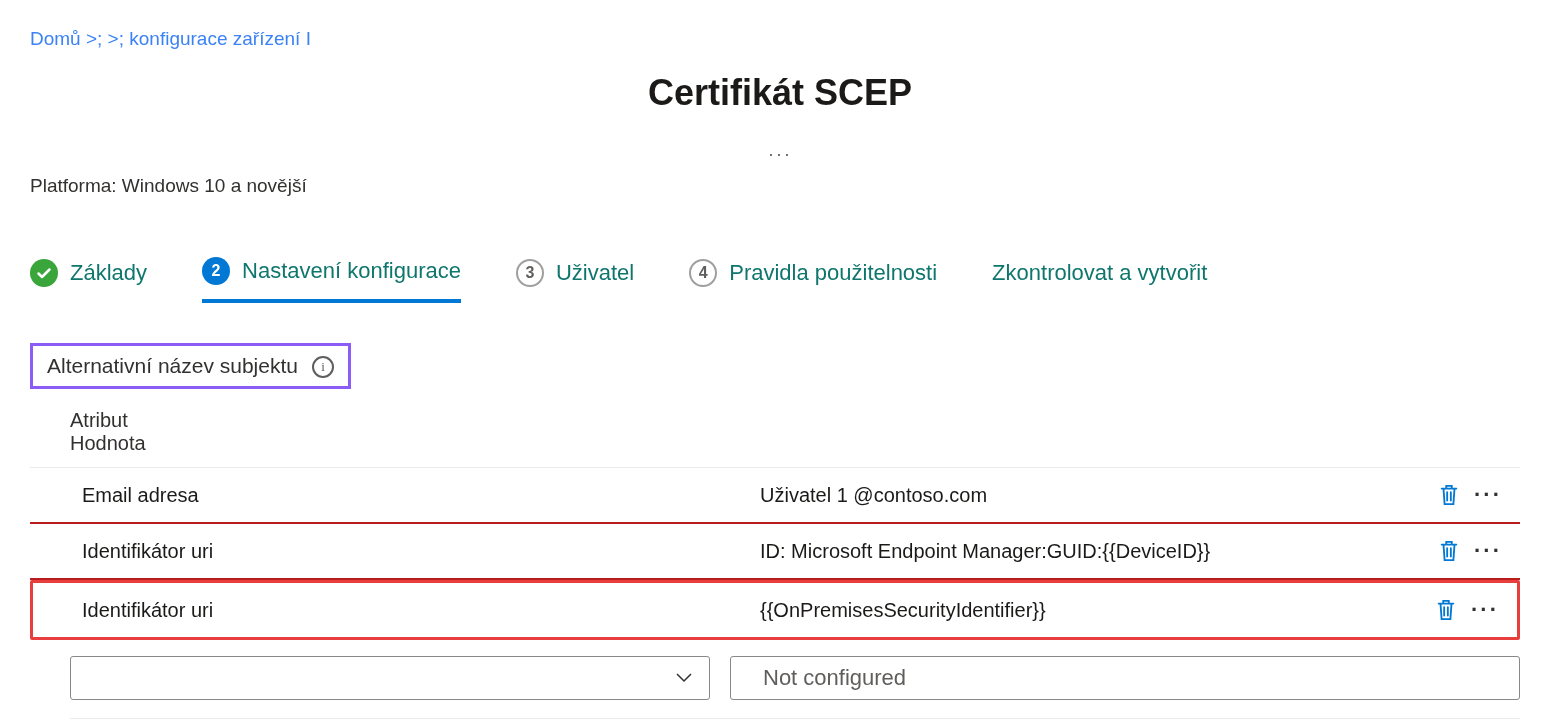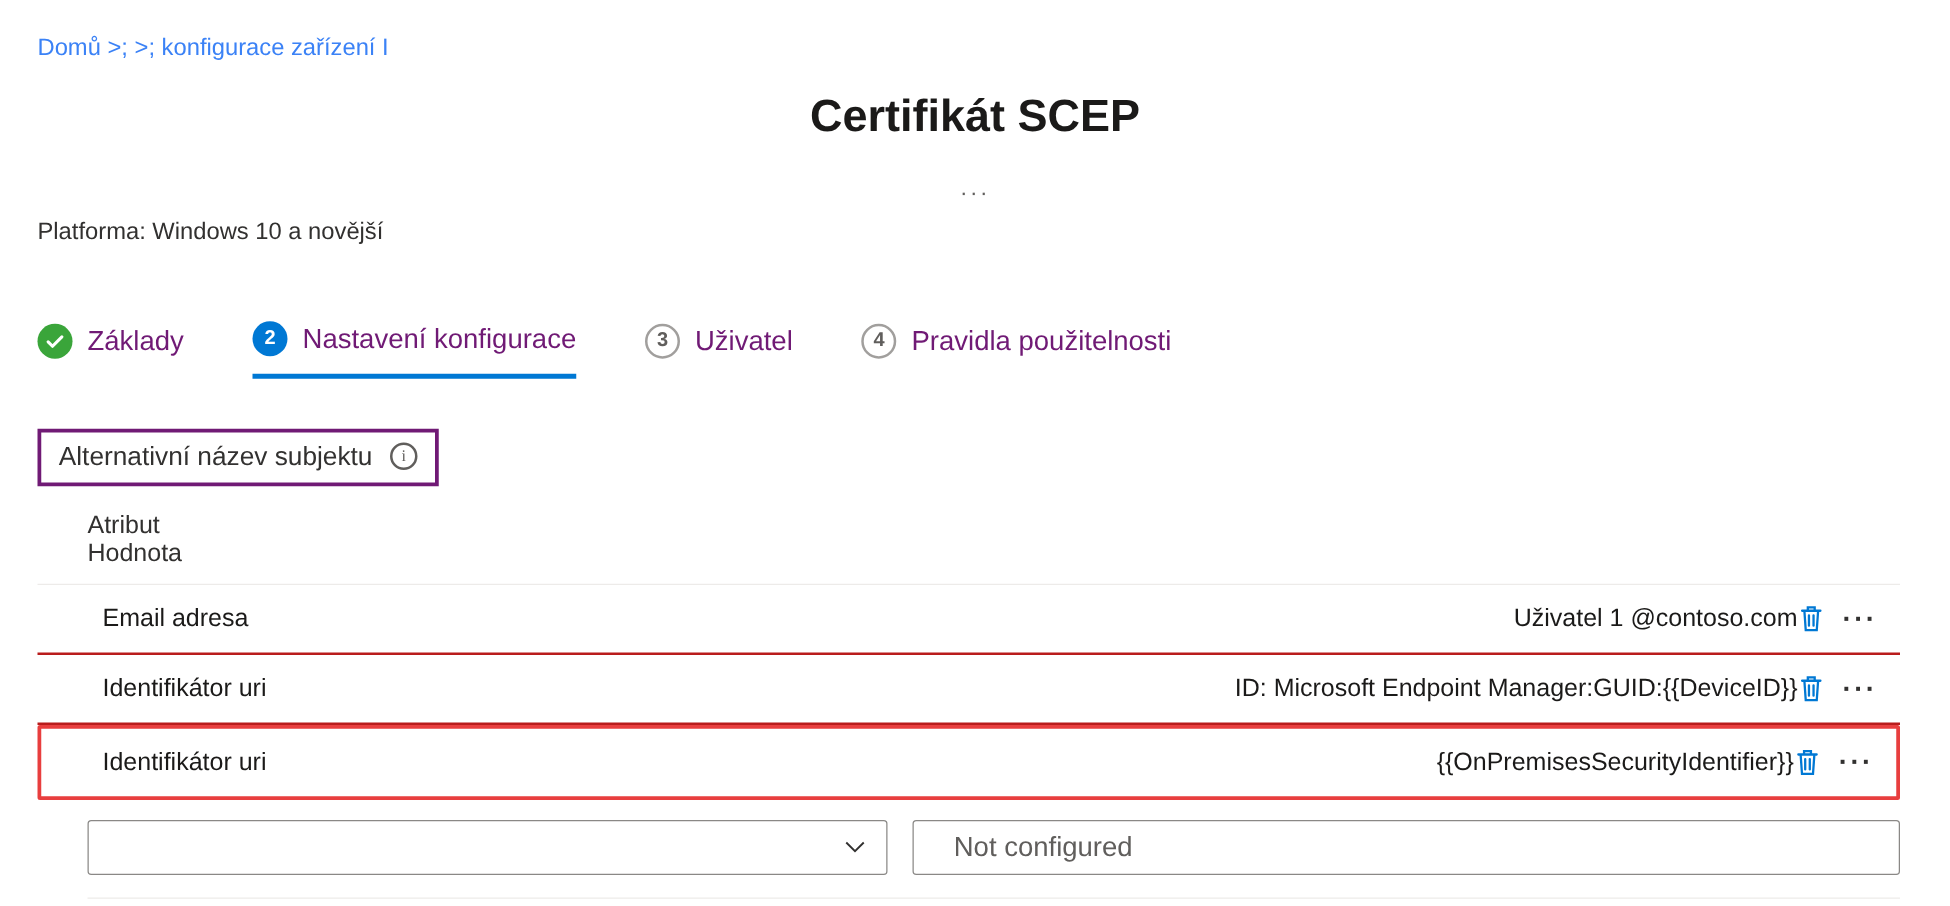--- a/index.html
+++ b/index.html
@@ -4,38 +4,38 @@
   <style>
     * { box-sizing: border-box; margin: 0; padding: 0; }
     body { font-family: "Segoe UI", Arial, sans-serif; background: #fff; color: #1b1a19; padding: 28px 30px; width: 1560px; }
     .breadcrumb { font-size: 19px; color: #3b82f6; margin-bottom: 22px; }
     .title-row { display: flex; align-items: center; gap: 30px; margin-bottom: 10px; flex-direction: column; }
     .page-title { font-size: 36px; font-weight: 600; }
     .more-dots { font-size: 18px; color: #605e5c; letter-spacing: 2px; cursor: pointer; }
     .subtitle { font-size: 19px; color: #323130; margin-bottom: 60px; }
     .steps { display: flex; align-items: center; gap: 55px; margin-bottom: 40px; }
     .step { display: flex; align-items: center; gap: 12px; padding-bottom: 14px; }
-    .step-label { font-size: 22px; color: #701a75; }
+    .step-label { font-size: 22px; color: #0f766e; }
     .step.active { border-bottom: 4px solid #0078d4; }
     .step-circle { width: 28px; height: 28px; border-radius: 50%; display: flex; align-items: center; justify-content: center; font-size: 16px; font-weight: 600; }
     .circle-done { background: #3aa53a; }
     .circle-done svg { width: 16px; height: 16px; }
     .circle-active { background: #0078d4; color: #fff; }
     .circle-pending { border: 2px solid #a19f9d; color: #605e5c; background: #fff; }
-    .section-header { display: inline-flex; align-items: flex-start; gap: 14px; padding: 8px 14px; border: 3px solid #701a75; margin-bottom: 10px; }
+    .section-header { display: inline-flex; align-items: flex-end; gap: 14px; padding: 8px 14px; border: 3px solid #8b5cf6; margin-bottom: 10px; }
     .section-header-text { font-size: 21px; color: #323130; }
     .info-icon { width: 22px; height: 22px; border: 2px solid #605e5c; border-radius: 50%; display: flex; align-items: center; justify-content: center; font-size: 13px; color: #605e5c; font-family: Georgia, serif; }
     .table { width: 1490px; }
     .table-header { display: flex; padding: 10px 0 12px 40px; border-bottom: 1px solid #edebe9; font-size: 20px; color: #323130; flex-direction: column; }
     .col-attr { width: 690px; }
     .col-val { flex: 1; }
     .table-row { display: flex; align-items: center; padding: 14px 0 14px 52px; border-bottom: 2px solid #b91c1c; font-size: 20px; }
     .table-row.highlighted { border: 3px solid #e83e3e; border-radius: 2px; padding-left: 49px; }
     .cell-attr { width: 678px; }
-    .cell-val { flex: 1; text-align: right; }
+    .cell-val { flex: 1; }
     .row-actions { display: flex; align-items: center; gap: 14px; padding-right: 18px; }
     .trash-icon { color: #0078d4; cursor: pointer; }
     .trash-icon svg { width: 22px; height: 26px; display: block; }
     .row-more { color: #323130; font-size: 22px; font-weight: 900; letter-spacing: 2px; cursor: pointer; }
     .input-row { display: flex; gap: 20px; margin-top: 16px; padding-left: 40px; }
     .dropdown { flex: 0 0 640px; height: 44px; border: 1px solid #8a8886; border-radius: 3px; display: flex; align-items: center; justify-content: flex-end; padding: 0 16px; cursor: pointer; background: #fff; }
     .chevron { font-size: 18px; color: #323130; }
     .text-input { flex: 1; height: 44px; border: 1px solid #8a8886; border-radius: 3px; padding: 0 32px; font-size: 22px; color: #605e5c; font-family: inherit; }
     .text-input::placeholder { color: #605e5c; }
     .bottom-line { border-bottom: 1px solid #edebe9; margin-top: 18px; margin-left: 40px; width: 1450px; }
@@ -67,20 +67,23 @@
     <span class="step-circle circle-active">2</span>
     <span class="step-label">Nastavení konfigurace</span>
   </div>
   <div class="step">
     <span class="step-circle circle-pending">3</span>
     <span class="step-label">Uživatel</span>
   </div>
   <div class="step">
     <span class="step-circle circle-pending">4</span>
     <span class="step-label">Pravidla použitelnosti</span>
+  </div>
+  <div class="step">
+    <span class="step-label">Zkontrolovat a vytvořit</span>
   </div>
 </div>
 
 <div class="section-header">
   <span class="section-header-text">Alternativní název subjektu</span>
   <span class="info-icon">i</span>
 </div>
 
 <div class="table">
   <div class="table-header">

